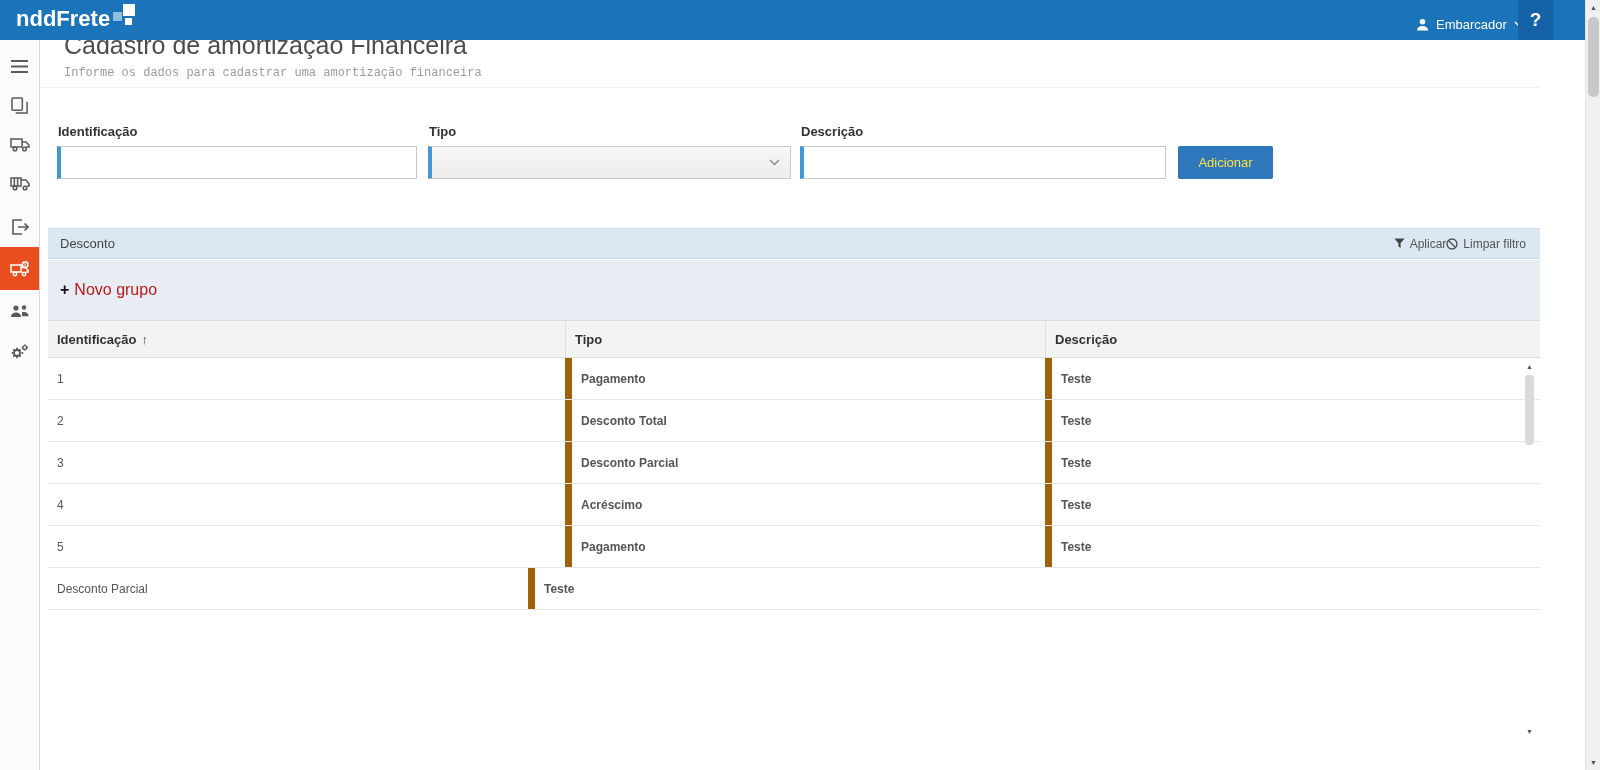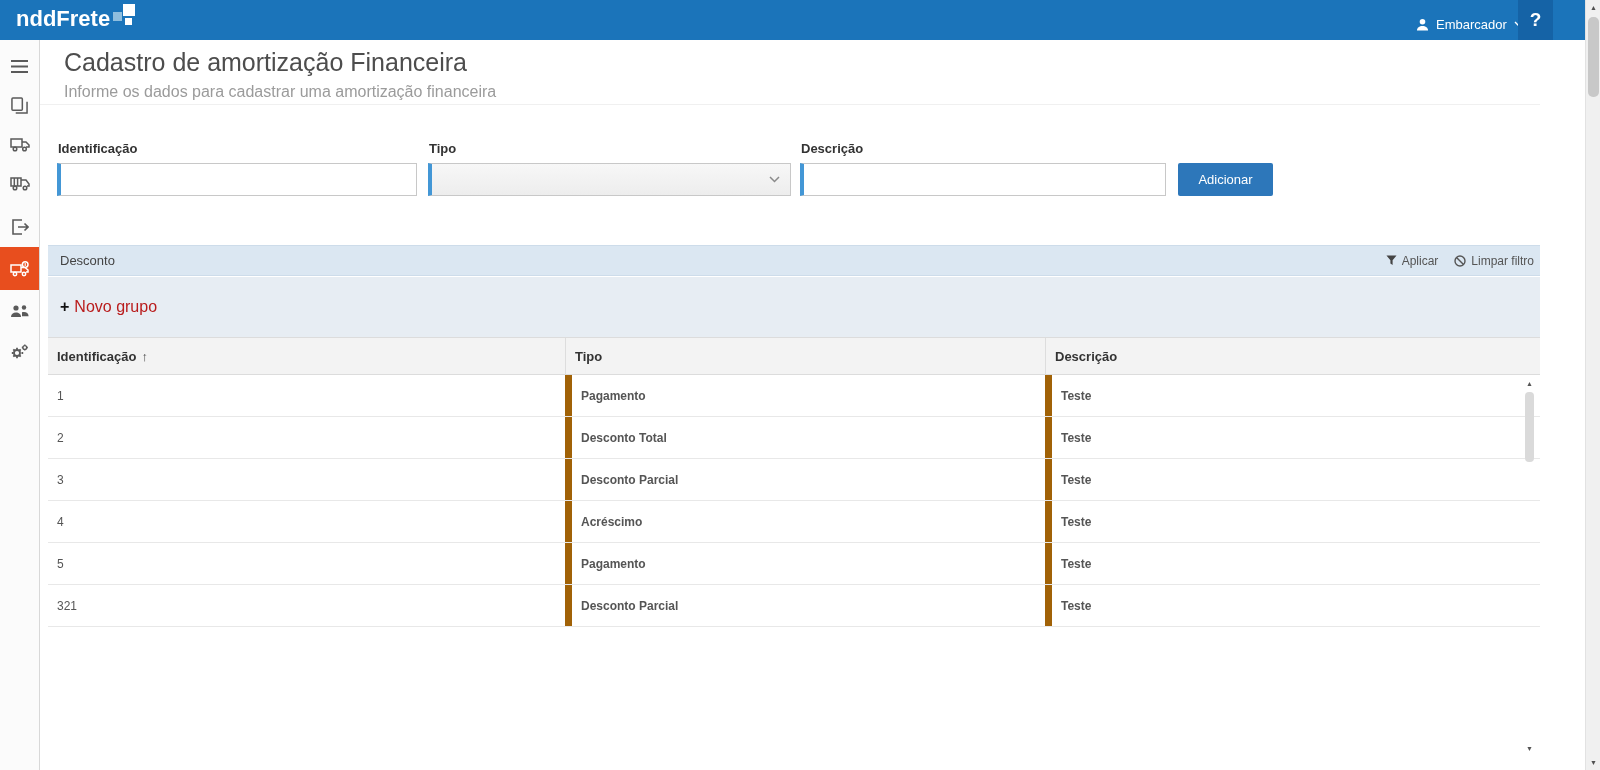--- a/index.html
+++ b/index.html
@@ -31,43 +31,43 @@
                               background:#c8c8c8; border-radius:5px; cursor:pointer; }
 
   
   .sidebar { position:absolute; left:0; top:40px; width:40px; height:730px; background:#fbfbfb;
              border-right:1px solid #d8d8d8; z-index:4; }
   .side-item { position:absolute; left:0; width:39px; height:40px; display:flex; align-items:center;
                justify-content:center; color:#5a5a5a; cursor:pointer; }
   .side-item.active { background:#e84e1e; color:#fff; height:43px; }
 
   
-  .main { position:absolute; left:40px; top:40px; width:1545px; height:730px; background:#fff; }
+  .main { position:absolute; left:40px; top:23px; width:1545px; height:730px; background:#fff; }
   .page-title { position:absolute; left:24px; top:8px; font-size:25px; font-weight:400; color:#4d4d4d; }
-  .page-subtitle { position:absolute; left:24px; top:43px; font-size:16px; color:#9b9b9b; }
+  .page-subtitle { position:absolute; left:24px; top:43px; font-size:12px; color:#9b9b9b;font-family:Liberation Mono, monospace; }
   .head-divider { position:absolute; left:0; top:64px; width:1500px; height:1px; background:#f0f0f0; }
 
   .form-label { position:absolute; top:101px; font-size:13px; font-weight:600; color:#333; }
   .lbl-1 { left:18px; } .lbl-2 { left:389px; } .lbl-3 { left:761px; }
   .txt-input { position:absolute; top:123px; height:33px; border:1px solid #c8c8c8;
                border-left:4px solid #4397d6; background:#fff; font-size:13px; color:#333;
                padding:0 8px; outline:none; font-family:inherit; }
   .inp-1 { left:17px; width:360px; } .inp-3 { left:760px; width:366px; }
   .sel-wrap { position:absolute; left:388px; top:123px; width:363px; height:33px;
               border:1px solid #c8c8c8; border-left:4px solid #4397d6;
               background:linear-gradient(#f7f7f7,#ededed); cursor:pointer;
               display:flex; align-items:center; justify-content:flex-end; padding-right:10px; color:#8a8a8a; }
   .add-btn { position:absolute; left:1138px; top:123px; width:95px; height:33px; background:#2d77ba;
-             color:#ffffff; border:none; font-size:13px; font-family:inherit; cursor:pointer; border-radius:2px; }
+             color:#fde047; border:none; font-size:13px; font-family:inherit; cursor:pointer; border-radius:2px; }
 
   .filters-bar { position:absolute; left:8px; top:205px; width:1492px; height:31px; background:#dbe7f2;
                  border-top:1px solid #cddcea; border-bottom:1px solid #cddcea;
                  display:flex; align-items:center; }
   .filters-title { font-size:13px; color:#444; padding-left:12px; }
-  .filters-actions { margin-left:auto; display:flex; align-items:center; gap:16px; padding-right:6px; }
+  .filters-actions { margin-left:auto; display:flex; align-items:center; padding-right:14px; }
   .filter-action { display:flex; align-items:center; gap:5px; font-size:12px; color:#555; cursor:pointer; }
 
   .new-group { position:absolute; left:8px; top:237px; width:1492px; height:60px; background:#e7edf3;
                display:flex; align-items:center; }
   .new-group-btn { display:flex; align-items:center; gap:5px; margin-left:12px; cursor:pointer; }
   .plus-glyph { font-size:16px; font-weight:bold; color:#111; line-height:1; }
   .new-group-label { font-size:16px; color:#b91c1c;text-align:center; }
 
   .grid-header { position:absolute; left:8px; top:297px; width:1492px; height:38px; background:#f3f3f3;
                  border-top:1px solid #dcdcdc; border-bottom:1px solid #dcdcdc; display:flex; }
@@ -281,21 +281,20 @@
         <div class="tcell c0">4</div>
         <div class="tcell c1">Acréscimo</div>
         <div class="tcell c2">Teste</div>
       </div>
       <div class="trow">
         <div class="tcell c0">5</div>
         <div class="tcell c1">Pagamento</div>
         <div class="tcell c2">Teste</div>
       </div>
       <div class="trow">
-        <div class="tcell c0">321</div>
         <div class="tcell c1">Desconto Parcial</div>
         <div class="tcell c2">Teste</div>
       </div>
     </div>
 
   <div class="inner-scrollbar">
     <div class="sb-arrow sb-up">▲</div>
     <div class="sb-thumb"></div>
     <div class="sb-arrow sb-down">▼</div>
   </div>

